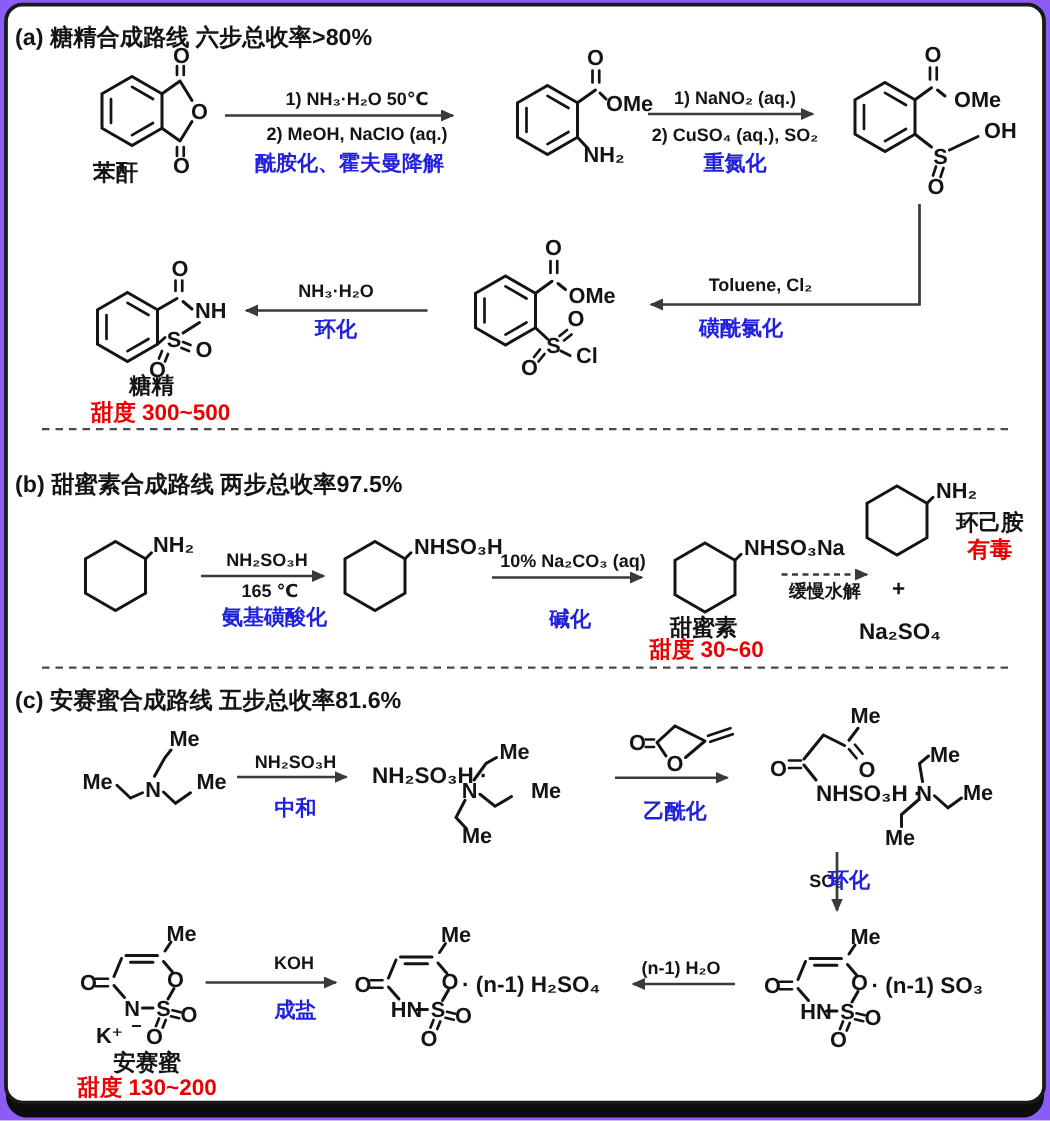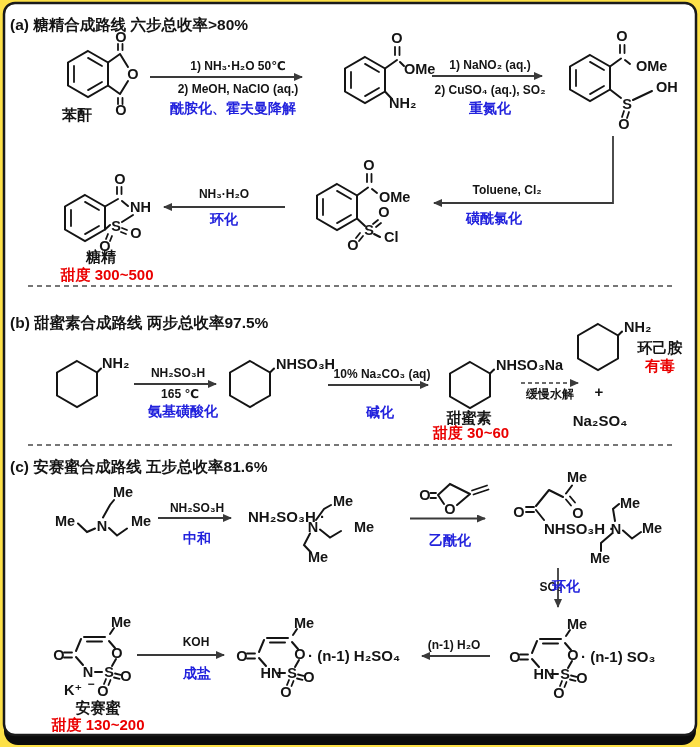--- a/index.html
+++ b/index.html
@@ -1,17 +1,17 @@
 <!DOCTYPE html>
 <html style="--blue: #2222dd; --red: #ea0000; --ink: #141414;"><head>
 <meta charset="utf-8">
 <style>
   :root { --blue:#2222dd; --red:#ea0000; --ink:#141414; }
   html,body{margin:0;padding:0;background:#ffffff;}
-  #stage{position:relative;width:700px;height:747px;background:#fde047;
+  #stage{position:relative;width:700px;height:747px;background:#8b5cf6;
          font-family:"Liberation Sans","DejaVu Sans",sans-serif;}
   svg{position:absolute;left:0;top:0;}
   .b  {stroke:var(--ink);stroke-width:2;fill:none;stroke-linecap:round;}
   .bt {stroke:var(--ink);stroke-width:1.8;fill:none;stroke-linecap:round;}
   .ar {stroke:#3a3a3a;stroke-width:1.8;fill:none;marker-end:url(#ah);}
   .arp{stroke:#3a3a3a;stroke-width:1.8;fill:none;marker-end:url(#ah);}
   .dsh{stroke:#4a4a4a;stroke-width:1.5;stroke-dasharray:5 4;fill:none;}
   .dar{stroke:#3a3a3a;stroke-width:1.6;stroke-dasharray:4 3;fill:none;marker-end:url(#ah);}
   text{fill:var(--ink);}
   .at {font:bold 14.5px "Liberation Sans","DejaVu Sans",sans-serif;text-anchor:middle;}

